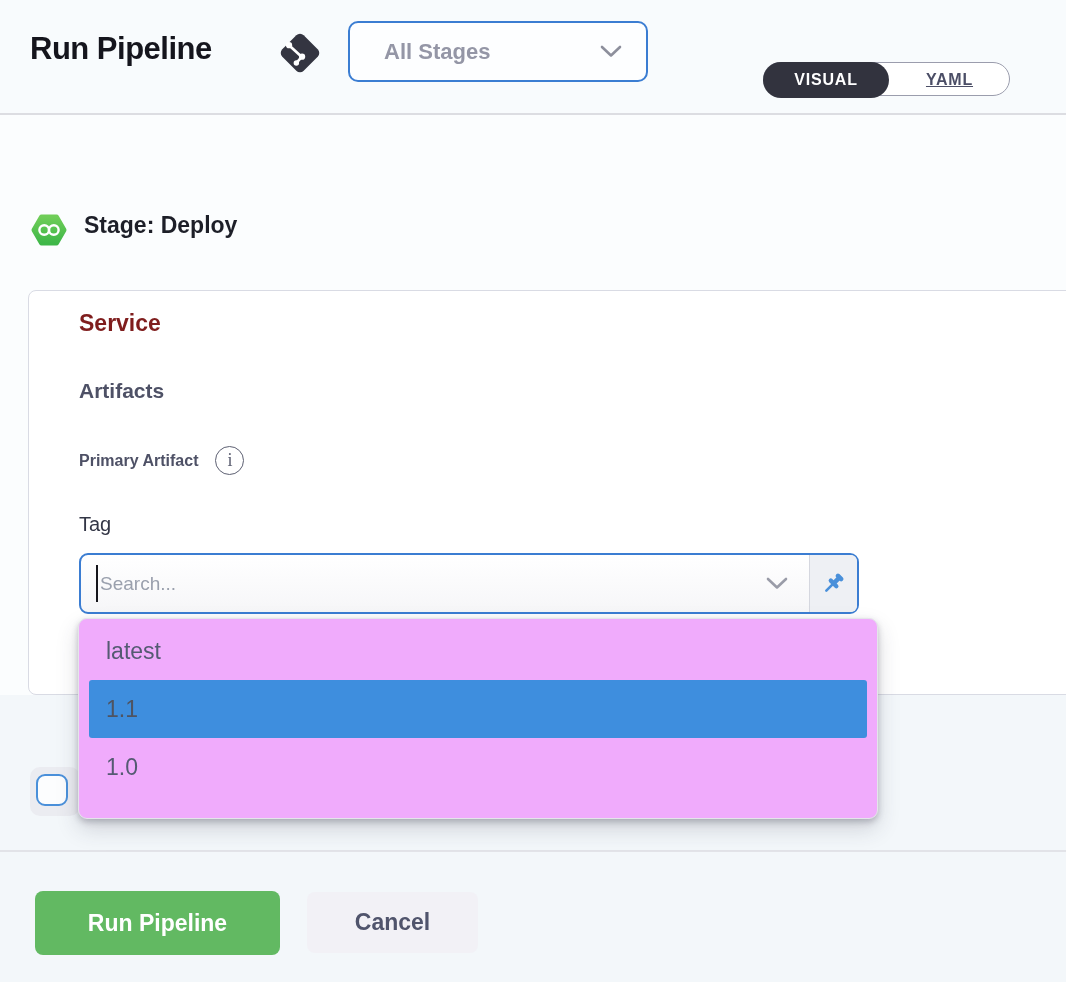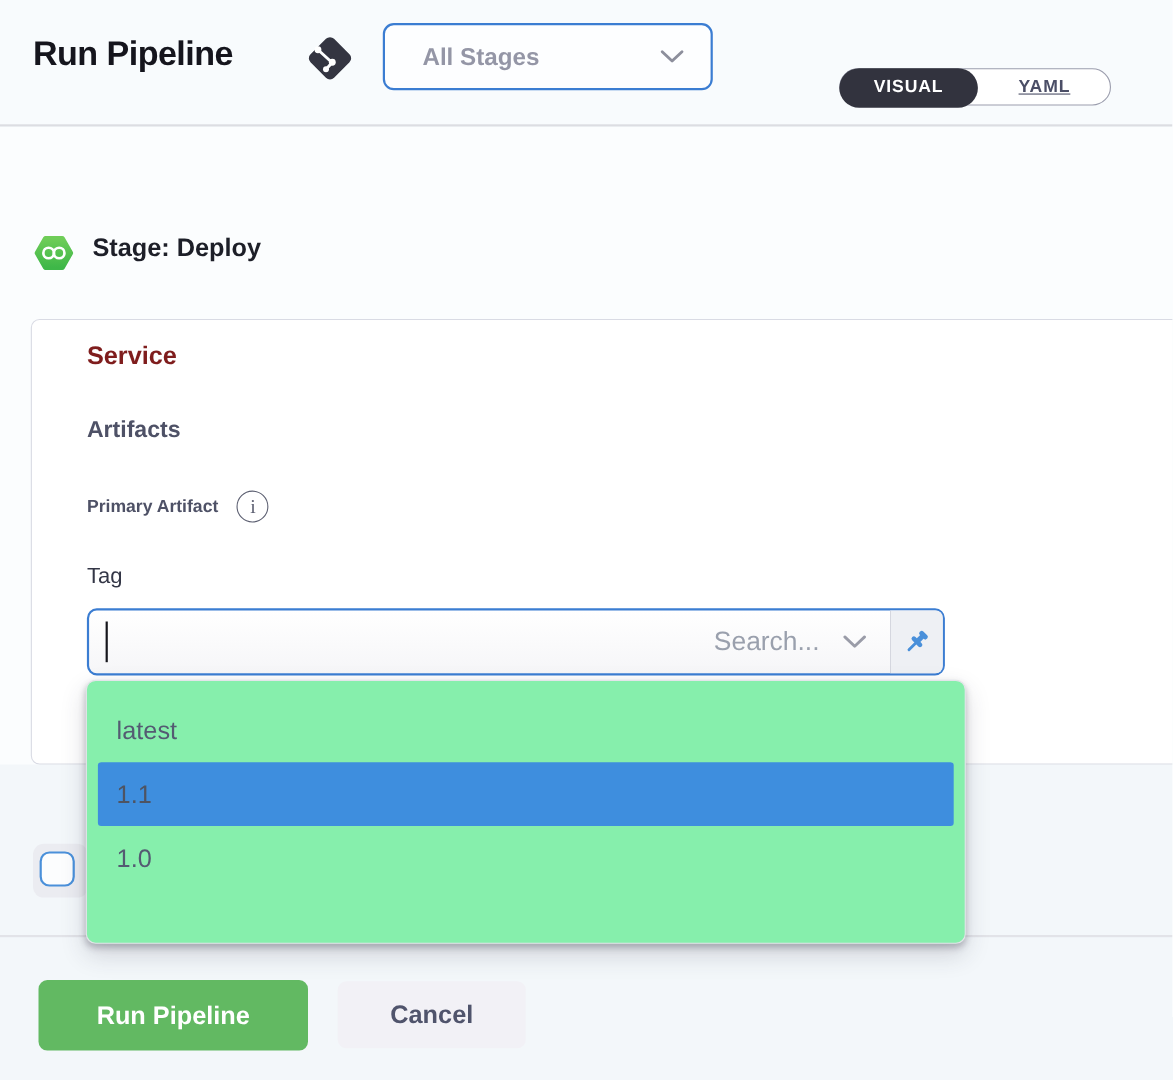--- a/index.html
+++ b/index.html
@@ -45,31 +45,31 @@
     font-family:"Liberation Serif", serif; font-size:18px; color:#5d6072; cursor:pointer; }
   .tag-label { position:absolute; left:50px; top:222px; font-size:20px; font-weight:500; color:#333646; }
 
   
   .tag-select { position:absolute; left:50px; top:262px; width:780px; height:61px;
     border:2px solid #3b7dd2; border-radius:9px; display:flex; align-items:stretch;
     background:linear-gradient(180deg,#ffffff 0%,#f6f6f8 100%); z-index:2; }
   .tag-input-wrap { flex:1; position:relative; display:flex; align-items:center; }
   .text-caret { position:absolute; left:15px; top:10px; width:2px; height:37px; background:#16161c; }
   .tag-input { width:100%; border:none; outline:none; background:transparent;
-    padding:0 0 0 19px; font-family:"Liberation Sans", sans-serif; font-size:24px; color:#1c1c28;text-align:right; }
+    padding:0 0 0 19px; font-family:"Liberation Sans", sans-serif; font-size:19px; color:#1c1c28; }
   .tag-input::placeholder { color:#9aa0ad; opacity:1; }
   .chevron-btn { width:64px; display:flex; align-items:center; justify-content:center; cursor:pointer; }
   .pin-btn { width:48px; background:#eef0f4; border-left:1px solid #d5d7df;
     border-radius:0 6px 6px 0; display:flex; align-items:center; justify-content:center; cursor:pointer; }
 
   
-  .tag-dropdown { position:absolute; left:78px; top:618px; width:800px; height:240px;
-    background:#86efac; border:1px solid #e4e5ea; border-radius:9px; z-index:3;
+  .tag-dropdown { position:absolute; left:78px; top:618px; width:800px; height:201px;
+    background:#f0abfc; border:1px solid #e4e5ea; border-radius:9px; z-index:3;
     box-shadow:0 3px 6px rgba(50,52,70,0.28), 0 10px 22px rgba(50,52,70,0.18);
-    padding:16px 0 14px 0; }
+    padding:3px 0 14px 0; }
   .tag-dropdown ul { list-style:none; }
   .tag-dropdown li { height:58px; margin:0 10px; padding:0 17px; display:flex; align-items:center;
     font-size:23px; color:#545a72; border-radius:3px; cursor:pointer; }
   .tag-dropdown li.highlighted { background:#3e8ede; color:#4e5462; }
 
   
   .checkbox-backing { position:absolute; left:30px; top:767px; width:50px; height:49px;
     background:#ebecf1; border-radius:10px; z-index:2; }
   .checkbox { position:absolute; left:6px; top:7px; width:32px; height:32px;
     background:#fcfdfe; border:2px solid #4a90da; border-radius:9px; cursor:pointer; }

